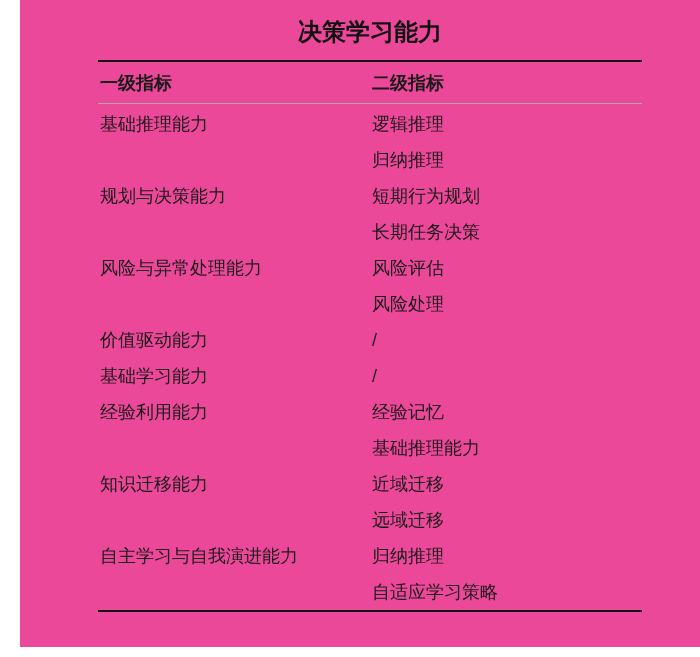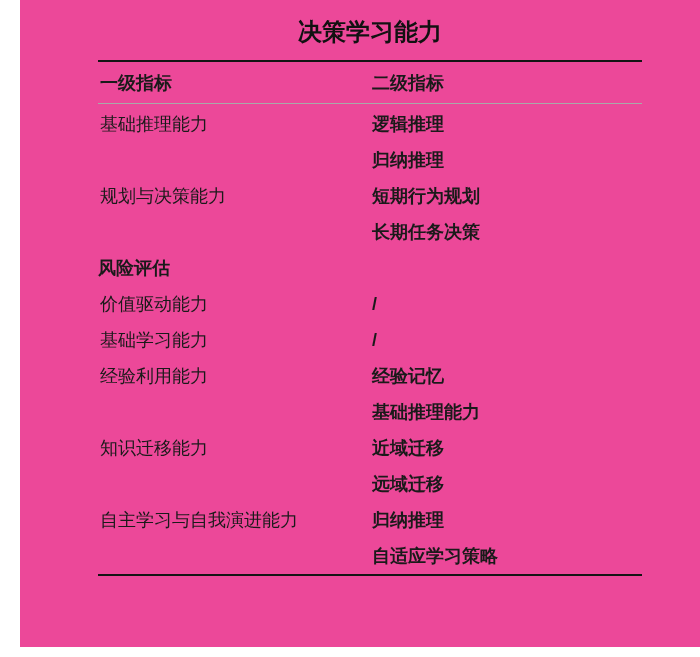--- a/index.html
+++ b/index.html
@@ -52,21 +52,21 @@
     white-space: nowrap;
   }
   .c1 {
     width: 272px;
     padding-left: 2px;
     font-weight: 400;
     flex: none;
   }
   .c2 {
     flex: 1;
-    font-weight: 700;
+    font-weight: 400;
   }
   .hdr {
     font-weight: 700;
   }
 </style>
 </head>
 <body>
 
 <div class="page">
   <h1 class="title">决策学习能力</h1>
@@ -86,21 +86,26 @@
         </div>
         <div class="row">
           <div class="cell c1">规划与决策能力</div>
           <div class="cell c2">短期行为规划</div>
         </div>
         <div class="row">
           <div class="cell c1"></div>
           <div class="cell c2">长期任务决策</div>
         </div>
         <div class="row">
+          <div class="cell c1">风险与异常处理能力</div>
           <div class="cell c2">风险评估</div>
+        </div>
+        <div class="row">
+          <div class="cell c1"></div>
+          <div class="cell c2">风险处理</div>
         </div>
         <div class="row">
           <div class="cell c1">价值驱动能力</div>
           <div class="cell c2">/</div>
         </div>
         <div class="row">
           <div class="cell c1">基础学习能力</div>
           <div class="cell c2">/</div>
         </div>
         <div class="row">

